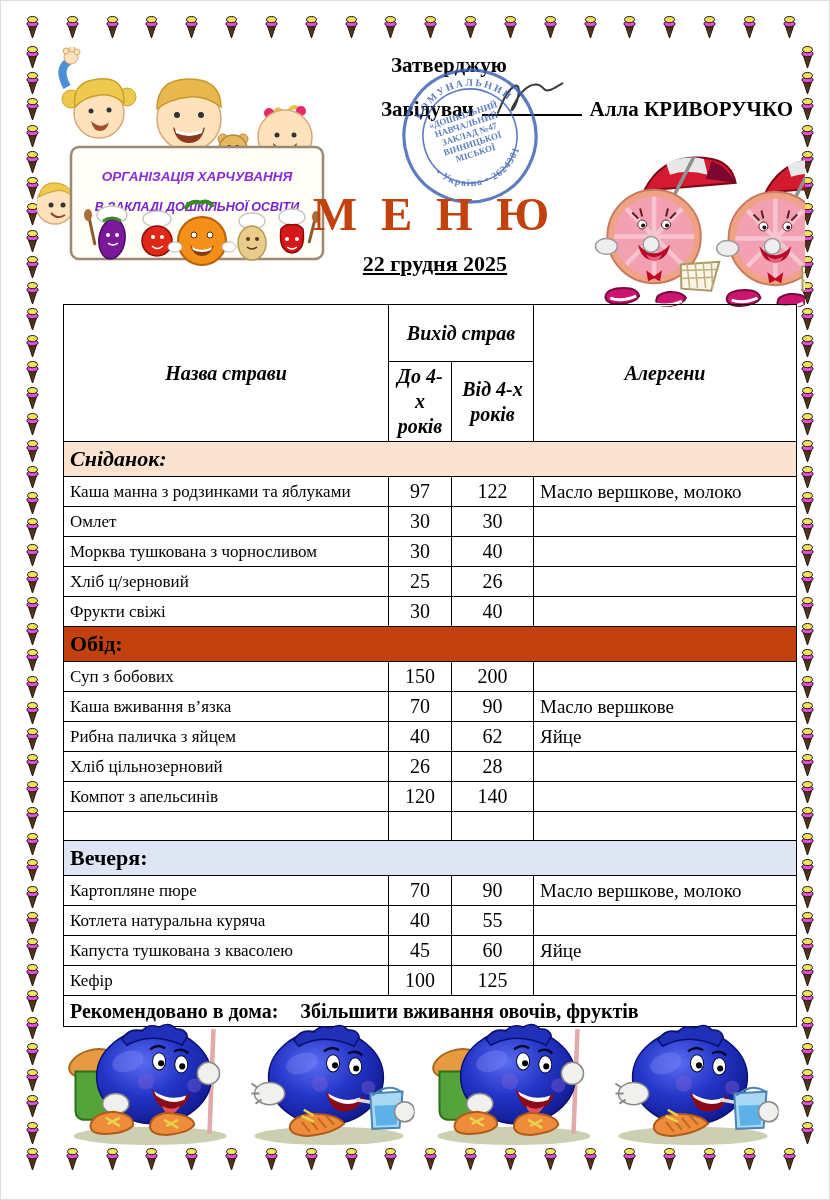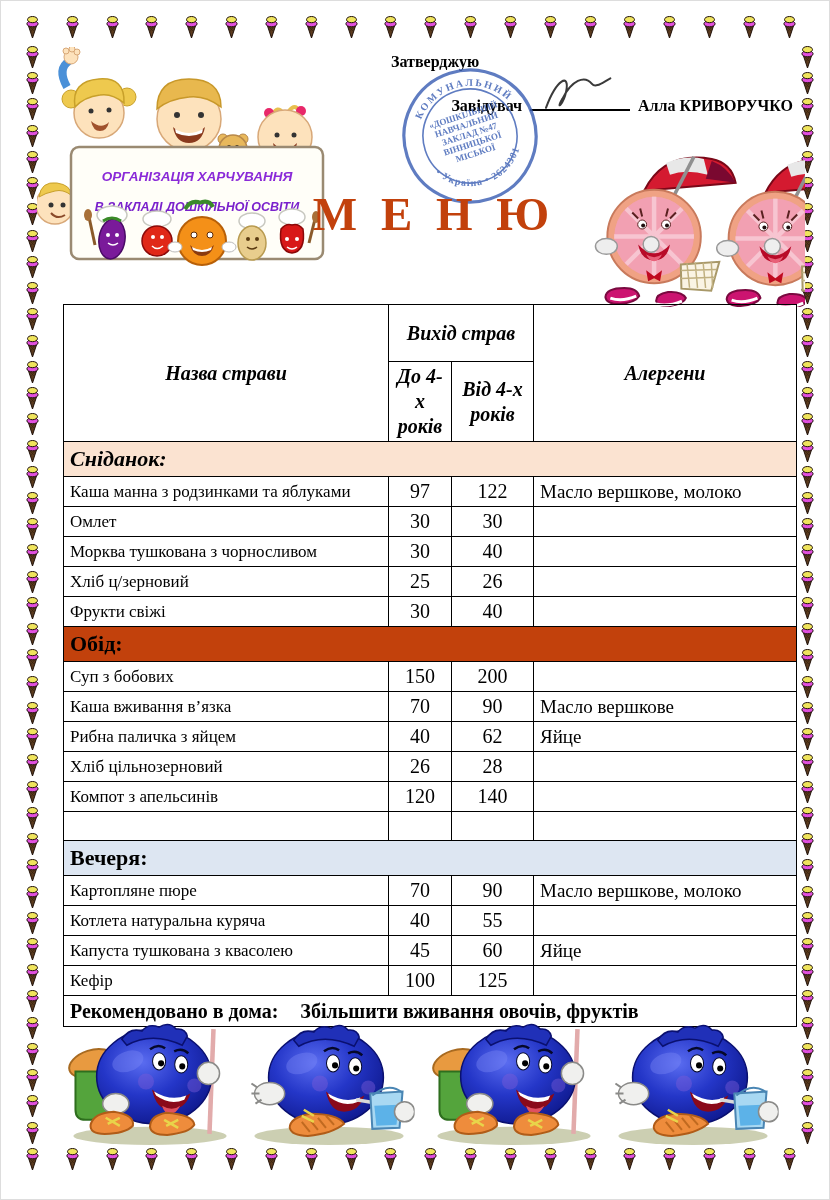--- a/index.html
+++ b/index.html
@@ -7,21 +7,21 @@
         font-family:"Liberation Serif",serif;color:#000;border:1px solid #ddd;box-sizing:border-box;}
   
   .border-row{position:absolute;display:flex;justify-content:space-between;}
   #border-top{left:24px;top:14px;width:772px;}
   #border-bottom{left:24px;top:1146px;width:772px;}
   .border-col{position:absolute;display:flex;flex-direction:column;justify-content:space-between;}
   #border-left{left:24px;top:44px;height:1100px;}
   #border-right{left:799px;top:44px;height:1100px;}
   .cone{width:15px;height:24px;flex:0 0 auto;display:block;}
   
-  .approve{position:absolute;white-space:nowrap;font-weight:bold;font-size:16px;}
+  .approve{position:absolute;white-space:nowrap;font-weight:bold;font-size:21px;}
   #approve-title{left:390px;top:52px;}
   #approve-l2{right:36px;top:92px;}
   #approve-l3{right:36px;top:134px;}
   .sig-line{display:inline-block;width:100px;height:1em;border-bottom:2px solid #000;
             position:relative;margin:0 8px;vertical-align:baseline;}
   .sig-line svg{position:absolute;left:0;bottom:-8px;width:100%;height:46px;overflow:visible;}
   #stamp{position:absolute;left:398px;top:64px;width:142px;height:142px;}
   #logo{position:absolute;left:36px;top:46px;width:292px;height:228px;}
   #menu-title{position:absolute;left:308px;top:186px;width:250px;text-align:center;
               font-size:47px;font-weight:bold;letter-spacing:6px;}
@@ -636,20 +636,21 @@
         <text x="71" y="52">«ДОШКІЛЬНИЙ</text>
         <text x="71" y="62">НАВЧАЛЬНИЙ</text>
         <text x="71" y="72">ЗАКЛАД №47</text>
         <text x="71" y="82">ВІННИЦЬКОЇ</text>
         <text x="71" y="92">МІСЬКОЇ</text>
       </g>
     </g>
   </svg>
 
   <div id="menu-title" style="color: #c2410c;">М Е Н Ю</div>
+  <div id="menu-date">22 грудня 2025</div>
 
   <svg id="grapefruits" viewBox="0 0 272 165">
     <use href="#gfruit" x="0" y="0"></use>
     <use href="#gfruit" x="122" y="2"></use>
   </svg>
 
   <table id="menu-table">
     <colgroup>
         <col style="width:325px">
         <col style="width:63px">

